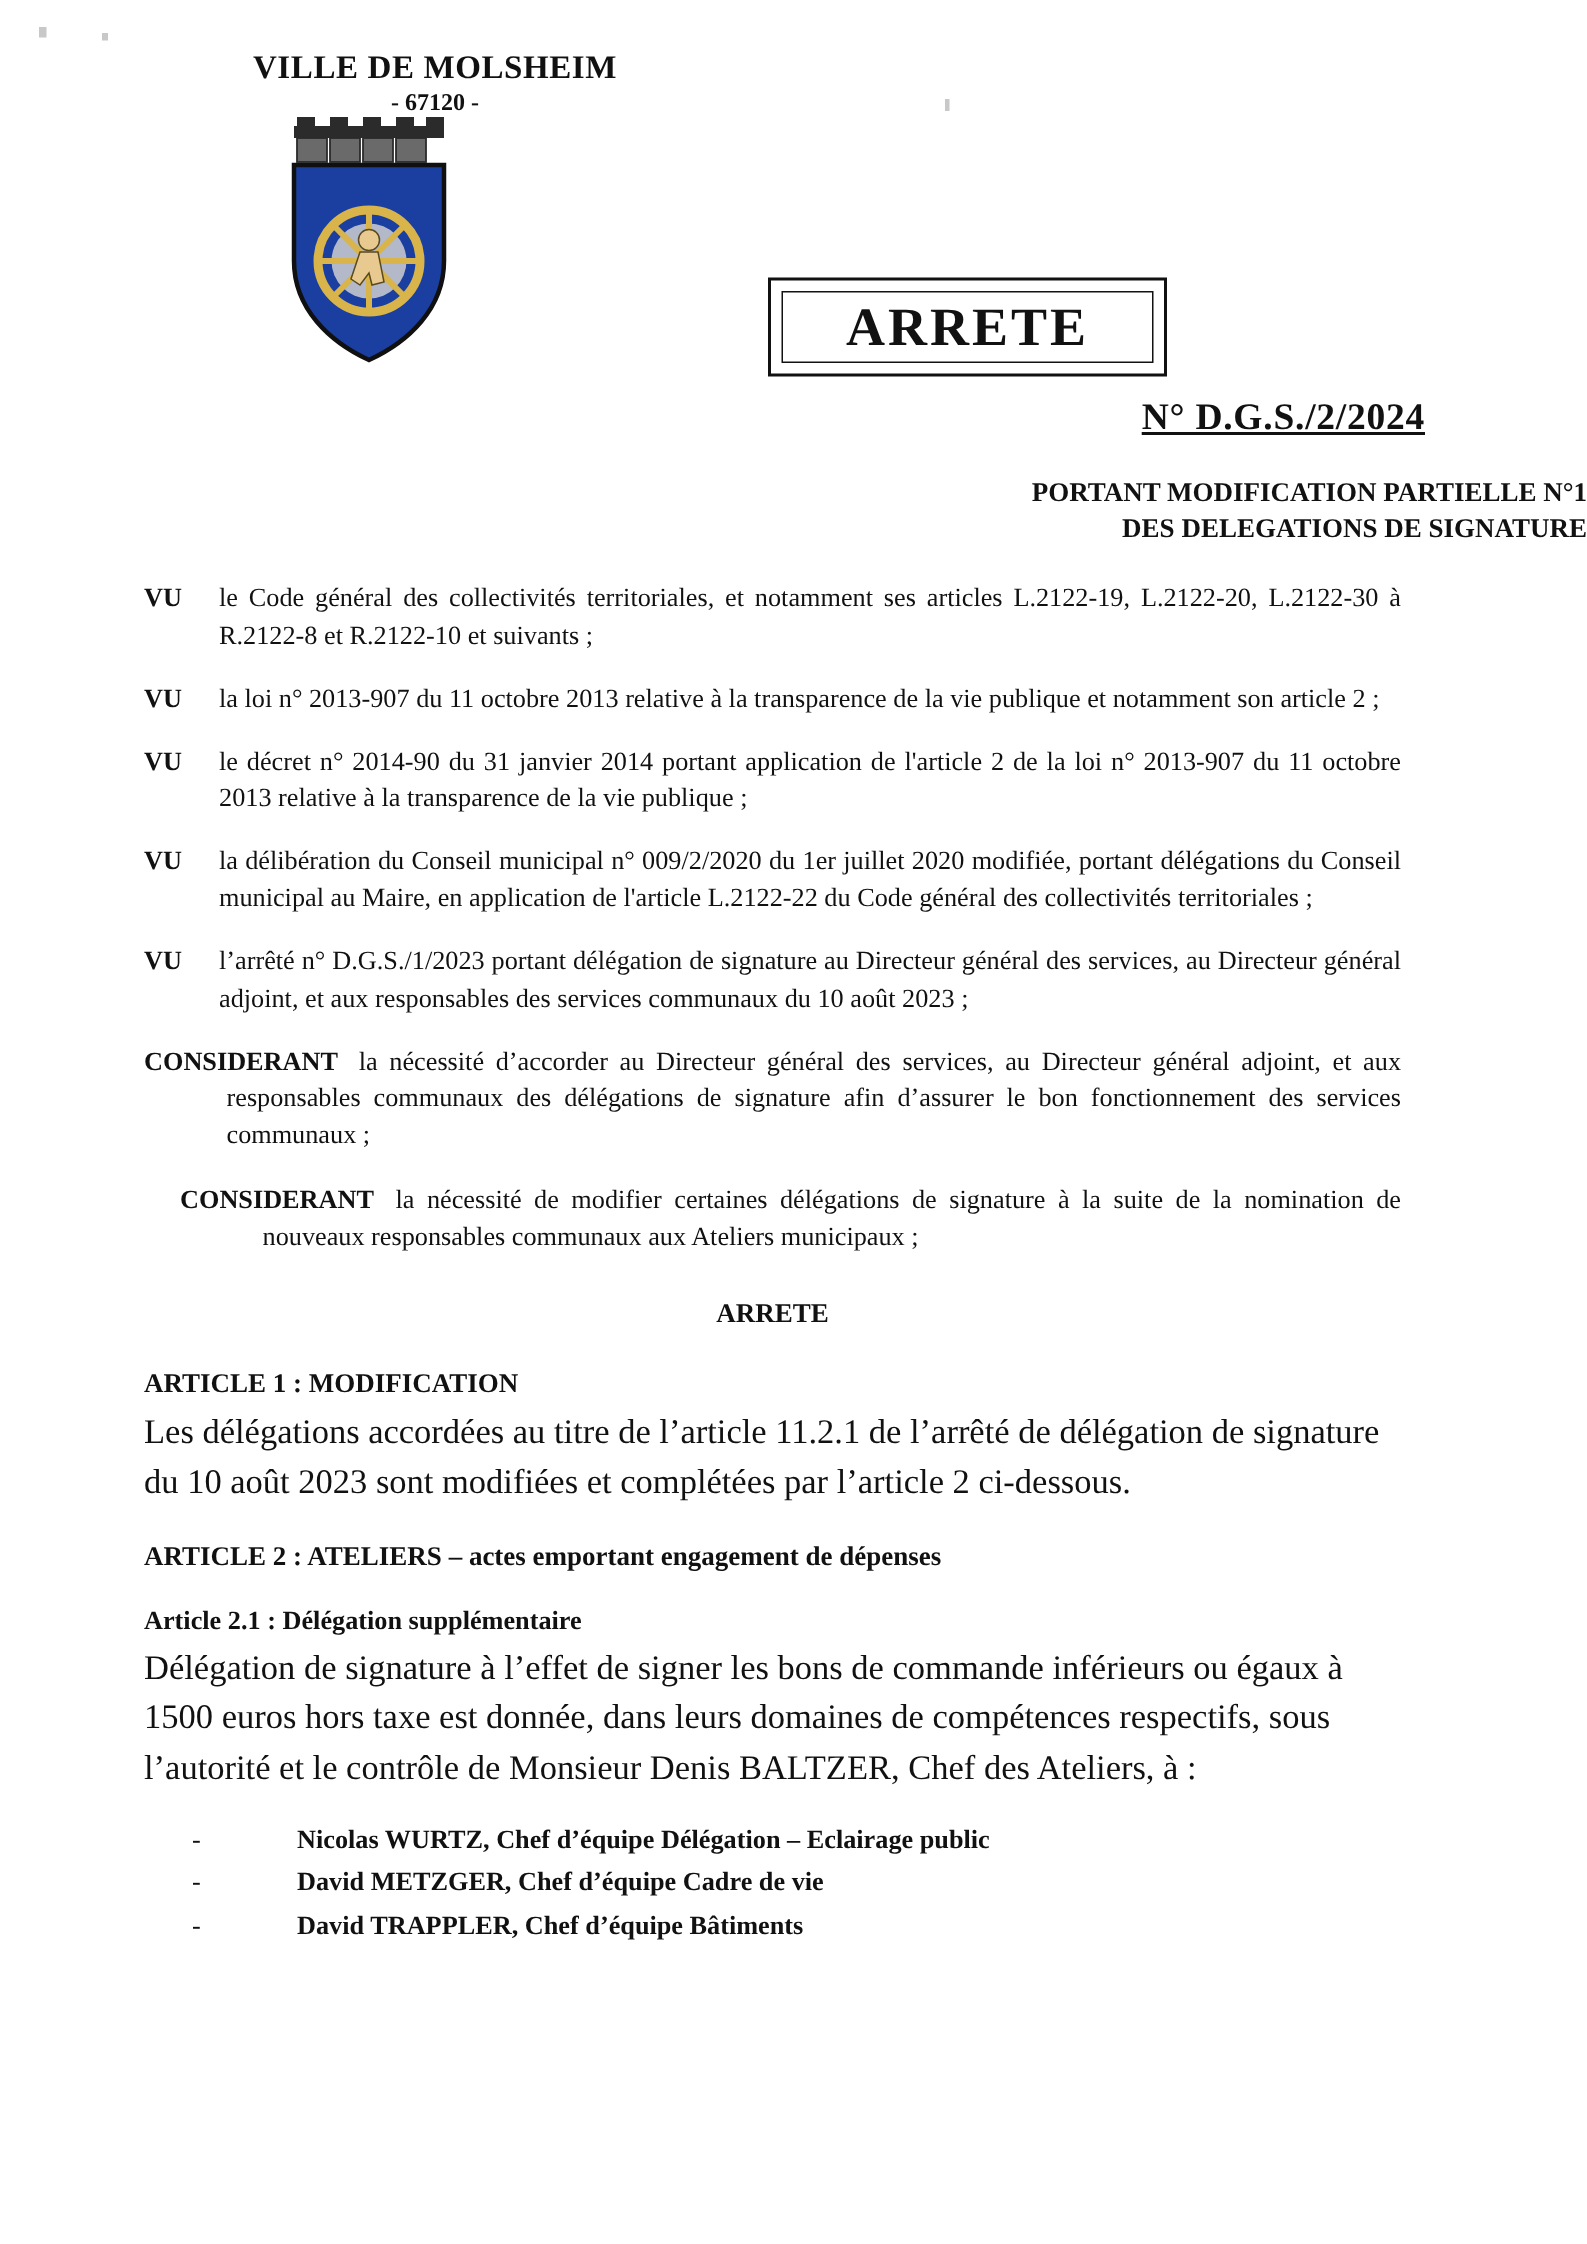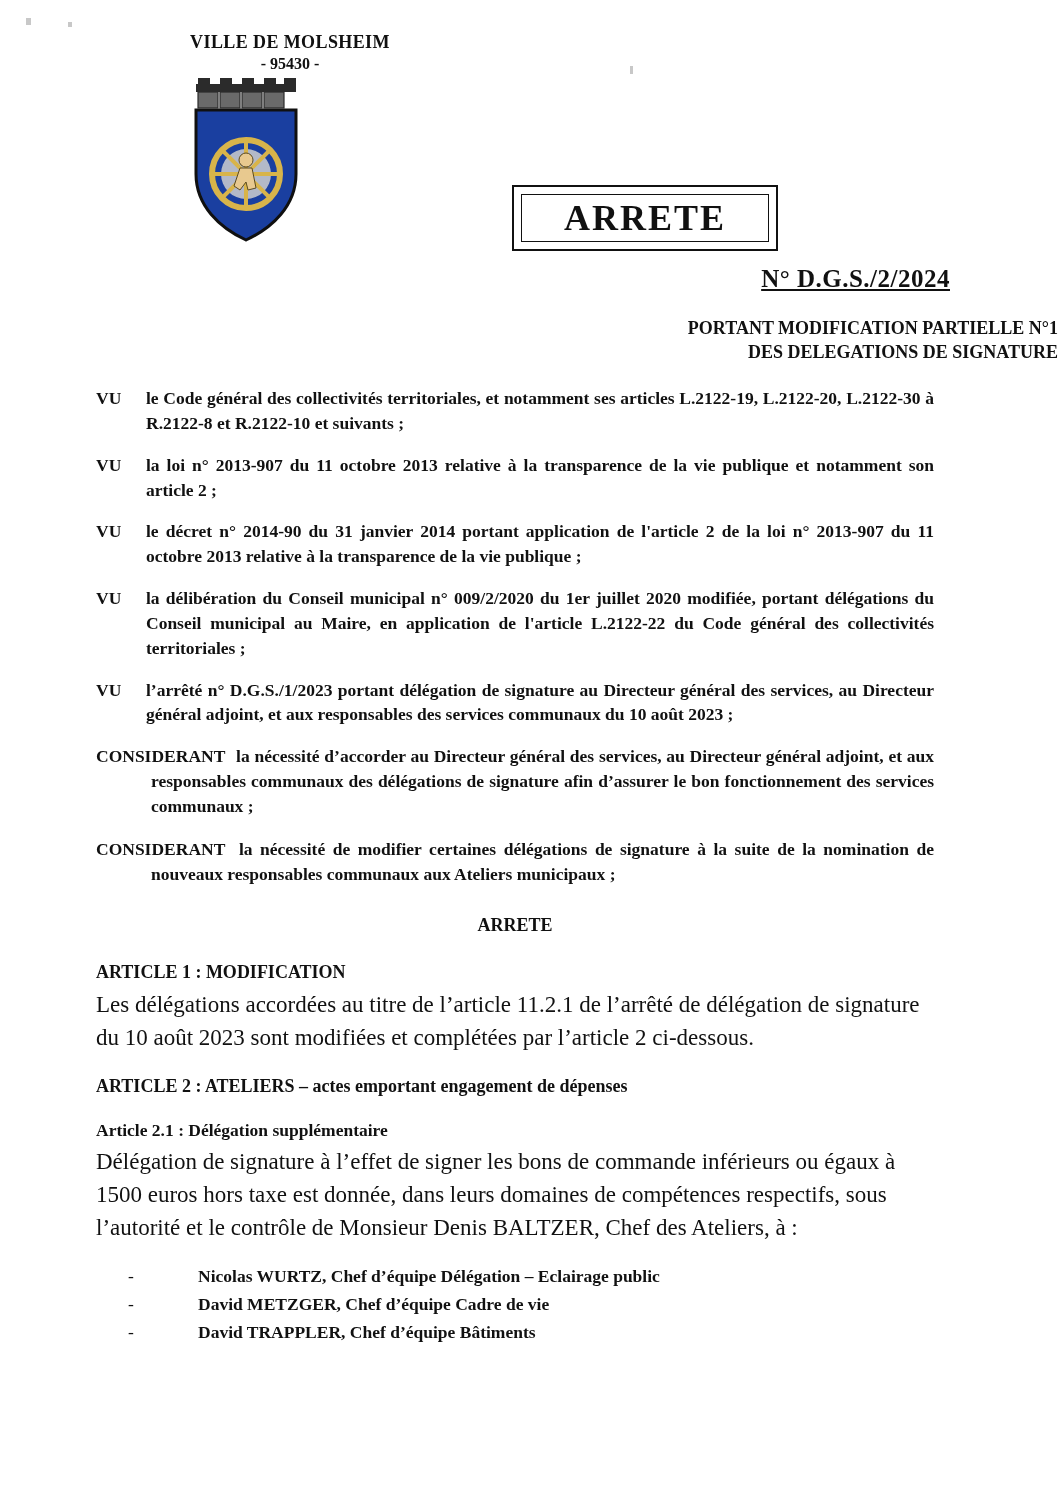--- a/index.html
+++ b/index.html
@@ -27,21 +27,21 @@
   }
   .city-block {
     position: absolute;
     left: 160px;
     top: 32px;
     width: 260px;
     text-align: center;
   }
   .city-name {
     font-weight: bold;
-    font-size: 18px;
+    font-size: 22px;
     letter-spacing: 0.4px;
   }
   .city-code {
     font-weight: bold;
     font-size: 16px;
     margin-top: 2px;
   }
 
   
   .crest {
@@ -122,21 +122,20 @@
     width: 50px;
   }
   .vu-label.considerant {
     width: 0;
     margin-right: 6px;
   }
   .vu-text {
     flex: 1 1 auto;
     text-align: justify;
     text-justify: inter-word;
-    font-weight: bold;
   }
   .vu-row.hanging {
     display: block;
     text-align: justify;
   }
   .vu-row.hanging .vu-label {
     display: inline;
   }
   .vu-row.hanging .vu-text {
     display: inline;
@@ -207,21 +206,21 @@
 
 <div class="page">
 
   <div class="speck" style="left:26px;top:18px;width:5px;height:7px;"></div>
   <div class="speck" style="left:68px;top:22px;width:4px;height:5px;"></div>
   <div class="speck" style="left:630px;top:66px;width:3px;height:8px;"></div>
 
   <div class="header">
     <div class="city-block">
       <div class="city-name">VILLE DE MOLSHEIM</div>
-      <div class="city-code">- 95430 -</div>
+      <div class="city-code">- 67120 -</div>
     </div>
 
     <div class="crest">
       <svg viewBox="0 0 112 170" width="112" height="170" xmlns="http://www.w3.org/2000/svg">
 
         <g fill="#2b2b2b">
           <rect x="6" y="6" width="100" height="8"></rect>
           <rect x="8" y="0" width="12" height="8"></rect>
           <rect x="30" y="0" width="12" height="8"></rect>
           <rect x="52" y="0" width="12" height="8"></rect>
@@ -291,21 +290,21 @@
     <div class="vu-row">
       <div class="vu-label vu">VU</div>
       <div class="vu-text">l’arrêté n° D.G.S./1/2023 portant délégation de signature au Directeur général des services, au Directeur général adjoint, et aux responsables des services communaux du 10 août 2023 ;</div>
     </div>
 
     <div class="vu-row hanging indent-block-c" style="margin-bottom:18px;">
       <span class="vu-label considerant">CONSIDERANT</span>
       <span class="vu-text">la nécessité d’accorder au Directeur général des services, au Directeur général adjoint, et aux responsables communaux des délégations de signature afin d’assurer le bon fonctionnement des services communaux ;</span>
     </div>
 
-    <div class="vu-row hanging indent-block-c" style="margin-bottom:4px;">
+    <div class="vu-row hanging indent-block-c" style="margin-bottom:4px;margin-left:24px;">
       <span class="vu-label considerant">CONSIDERANT</span>
       <span class="vu-text">la nécessité de modifier certaines délégations de signature à la suite de la nomination de nouveaux responsables communaux aux Ateliers municipaux ;</span>
     </div>
 
     <div class="arrete-word">ARRETE</div>
 
     <div class="art-title">
       <span class="u">ARTICLE 1</span><span> : MODIFICATION</span>
     </div>
     <div class="art-body">Les délégations accordées au titre de l’article 11.2.1 de l’arrêté de délégation de signature du 10 août 2023 sont modifiées et complétées par l’article 2 ci-dessous.</div>

